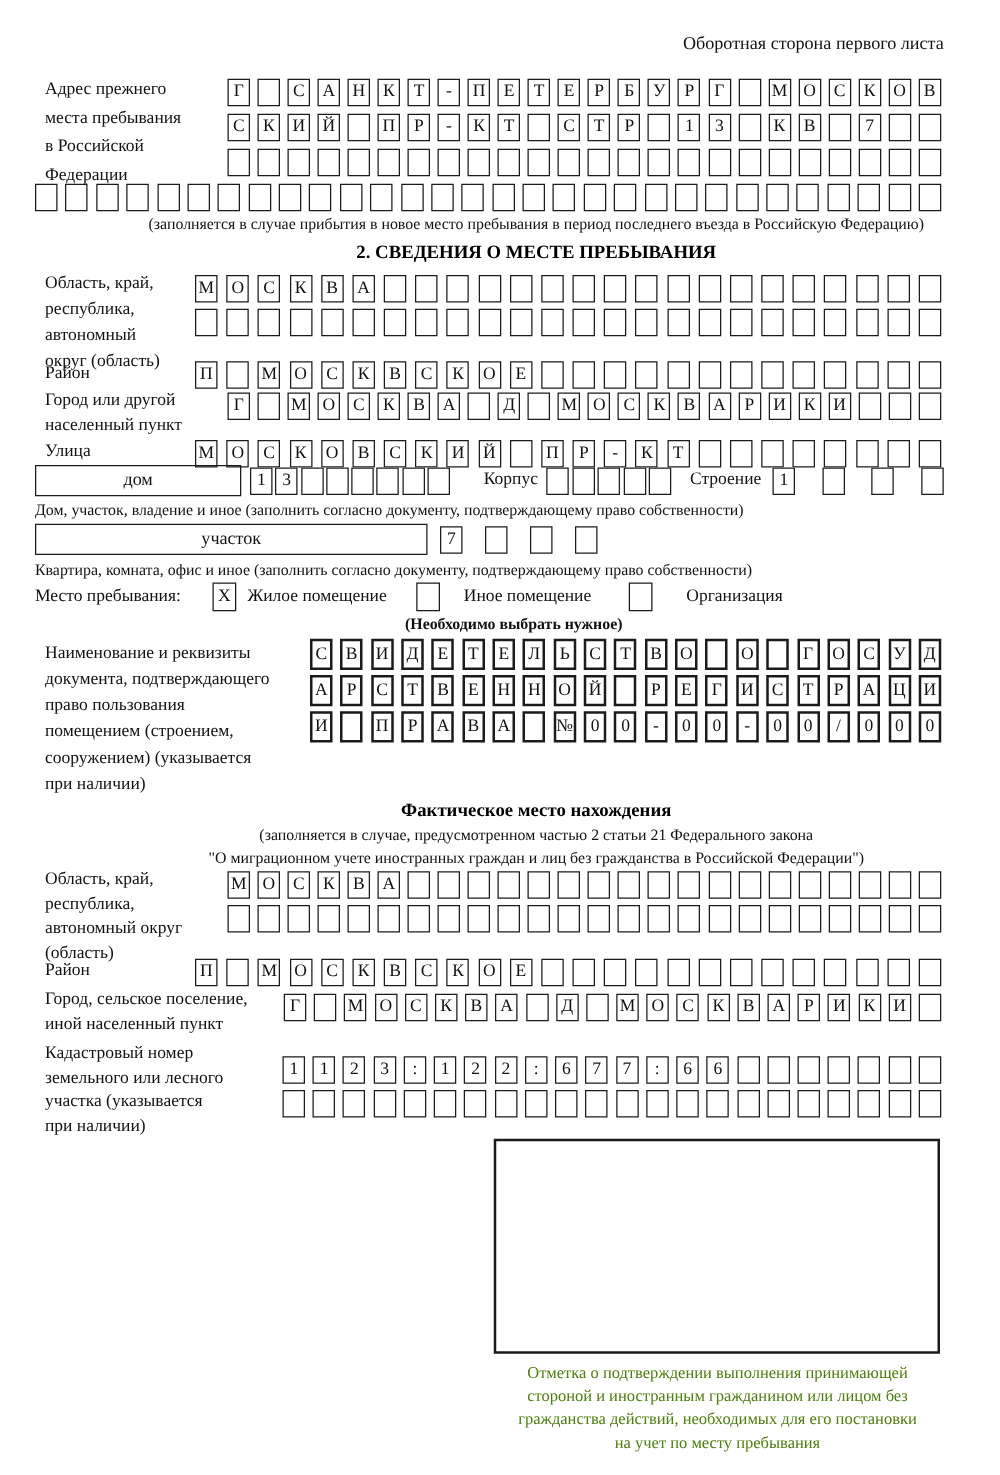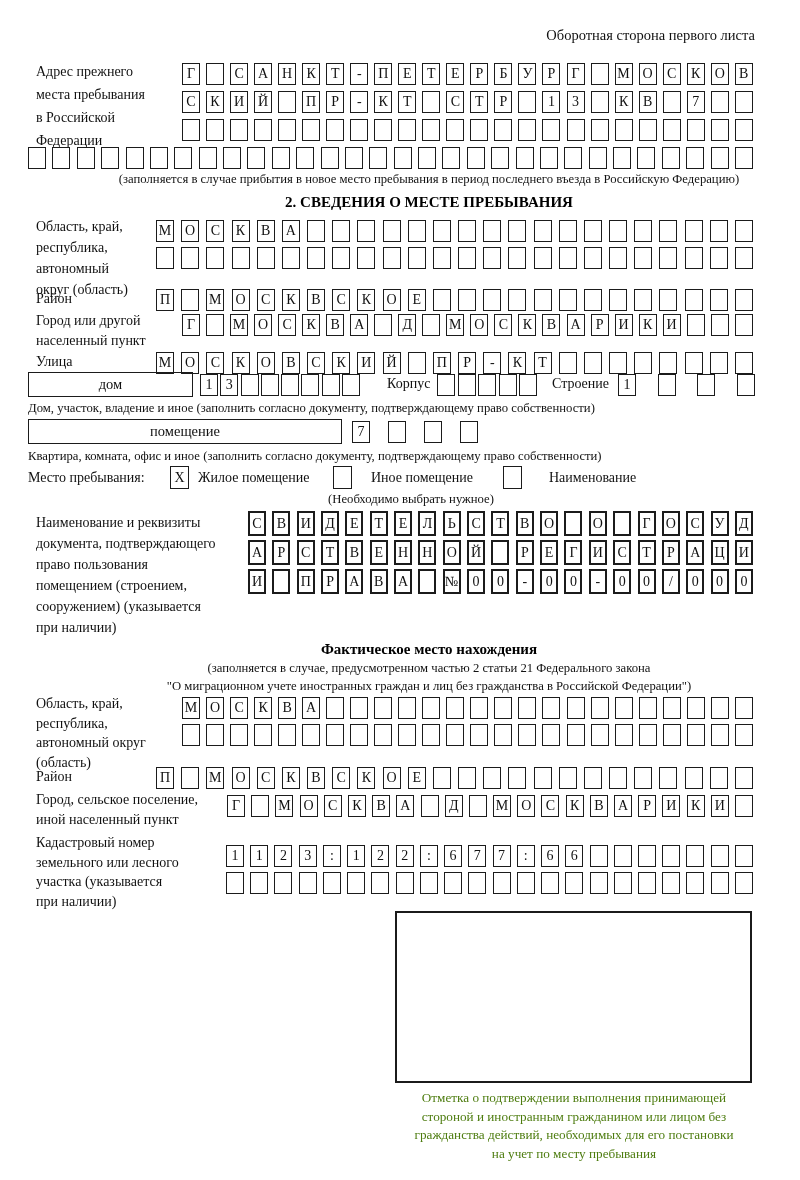--- a/index.html
+++ b/index.html
@@ -319,38 +319,38 @@
   <div class="optlbl" style="left:552px;top:376px;">Строение</div>
   <div class="cellrow" style="left:618px;top:374px;width:137px;">
       <span class="cell">1</span>
       <span class="cell"></span>
       <span class="cell"></span>
       <span class="cell"></span>
     </div>
   <div class="cap" style="left:28px;top:401px;">Дом, участок, владение и иное (заполнить согласно документу, подтверждающему право собственности)</div>
 
   <div class="field-rect" style="left:28px;top:419px;width:314px;height:25px;">
-    <span>помещение</span>
+    <span>участок</span>
   </div>
   <div class="cellrow" style="left:352px;top:421px;width:126px;">
       <span class="cell">7</span>
       <span class="cell"></span>
       <span class="cell"></span>
       <span class="cell"></span>
     </div>
   <div class="cap" style="left:28px;top:449px;">Квартира, комната, офис и иное (заполнить согласно документу, подтверждающему право собственности)</div>
 
   <div class="optlbl" style="left:28px;top:470px;">Место пребывания:</div>
   <div class="checkbox" style="left:170px;top:466px;">X</div>
   <div class="optlbl" style="left:198px;top:470px;">Жилое помещение</div>
   <div class="checkbox" style="left:333px;top:466px;"></div>
   <div class="optlbl" style="left:371px;top:470px;">Иное помещение</div>
   <div class="checkbox" style="left:503px;top:466px;"></div>
-  <div class="optlbl" style="left:549px;top:470px;">Наименование</div>
-  <div class="cap center" style="left:0;top:492px;width:750px;">(Необходимо выбрать нужное)</div>
+  <div class="optlbl" style="left:549px;top:470px;">Организация</div>
+  <div class="cap center" style="left:0;top:492px;width:750px;font-weight:bold;">(Необходимо выбрать нужное)</div>
 
   <div class="lbl" style="left:36px;top:512px;">Наименование и реквизиты
 документа, подтверждающего
 право пользования
 помещением (строением,
 сооружением) (указывается
 при наличии)</div>
   <div class="cellrow docrow" style="left:248px;top:511px;width:505px;">
       <span class="cell">С</span>
       <span class="cell">В</span>

